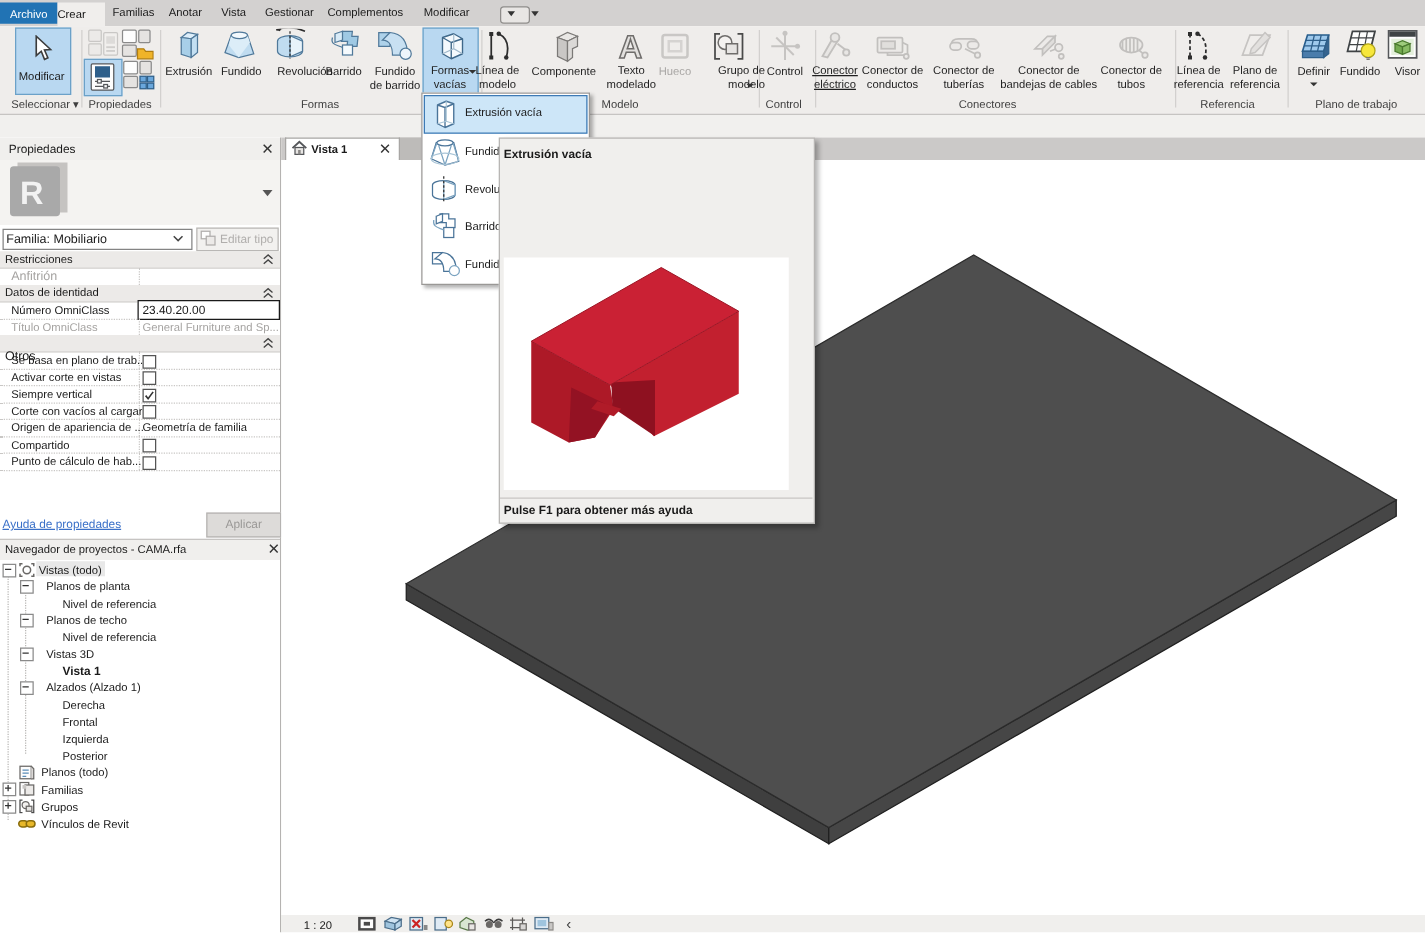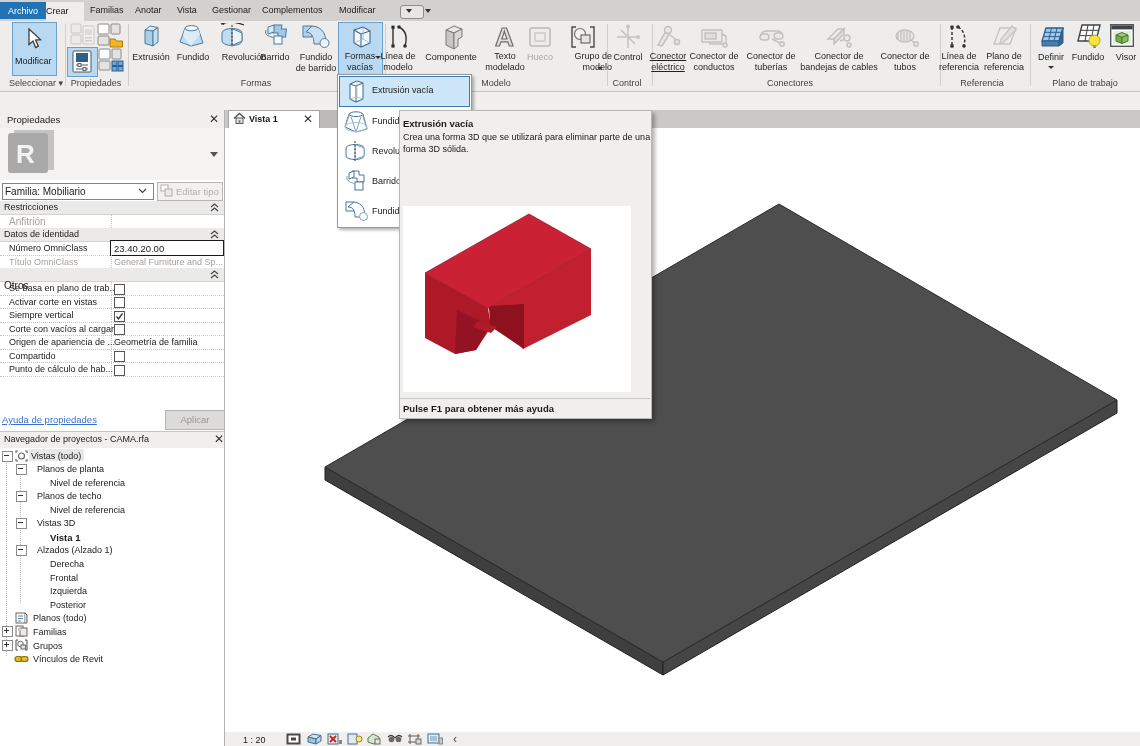--- a/index.html
+++ b/index.html
@@ -532,21 +532,20 @@
 
   <svg class="abs" style="left:344px;top:200px;" width="24" height="23" viewBox="0 0 24 23">
     <path d="M2 2 L10 2 L10 11 L2 11 Z" fill="#fff" stroke="#4a7499"></path>
     <path d="M10 2 C19 3 21 10 21 17 L11 17 C11 12 10 7 4 7 Z" fill="#fff" stroke="#4a7499"></path>
     <circle cx="19.5" cy="16.5" r="4" fill="#fff" stroke="#7ba3c0"></circle>
   </svg>
   <div class="lbl" style="left:372px;top:206px;;font-size:9px">Fundido de barri...</div>
 
   <div class="abs" style="left:399px;top:110px;width:253px;height:309px;background:#f0efed;border:1px solid #b8b6b4;box-shadow:3px 3px 4px rgba(0,0,0,0.3);box-sizing:border-box;"></div>
   <div class="lbl" style="left:403px;top:118px;font-weight:bold;font-size:9.5px;">Extrusión vacía</div>
-  <div class="abs" style="left:403px;top:132px;font-size:9px;line-height:11.5px;color:#1a1a1a;white-space:nowrap;">Crea una forma 3D que se utilizará para eliminar parte de una<br>forma 3D sólida.</div>
   <div class="abs" style="left:403px;top:206px;width:228px;height:186px;background:#ffffff;"></div>
   <svg class="abs" style="left:403px;top:206px;" width="228" height="186" viewBox="0 0 228 186">
     <polygon points="85,102 188,43 188,109 120,143" fill="#c2202f"></polygon>
     <polygon points="22,67 85,102 88,121 73,144 52,148 22,132" fill="#ad1927"></polygon>
     <polygon points="86,100 121,98 121,143 87,120" fill="#8e1120"></polygon>
     <polygon points="54,104 87,120 73,144 52,148" fill="#931223"></polygon>
     <polygon points="75,115 94,121 88,127 70,121" fill="#b01b28"></polygon>
     <polygon points="126,8 188,43 85,102 22,67" fill="#ca2134" stroke="#9b1524" stroke-width="0.8"></polygon>
   </svg>
   <div class="abs" style="left:400px;top:398px;width:250px;height:1px;background:#c8c6c4;"></div>

